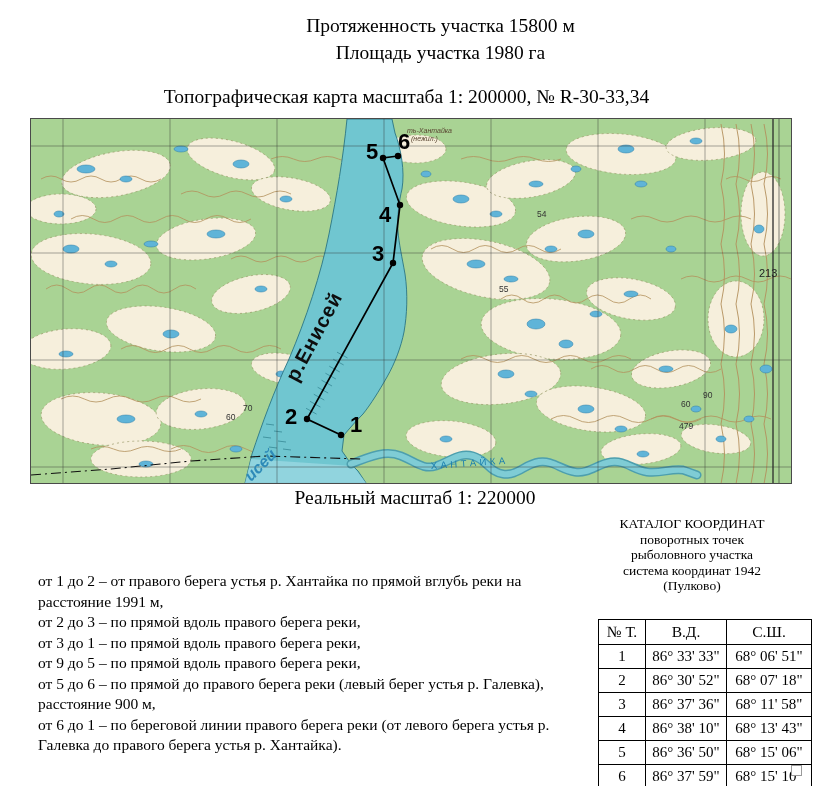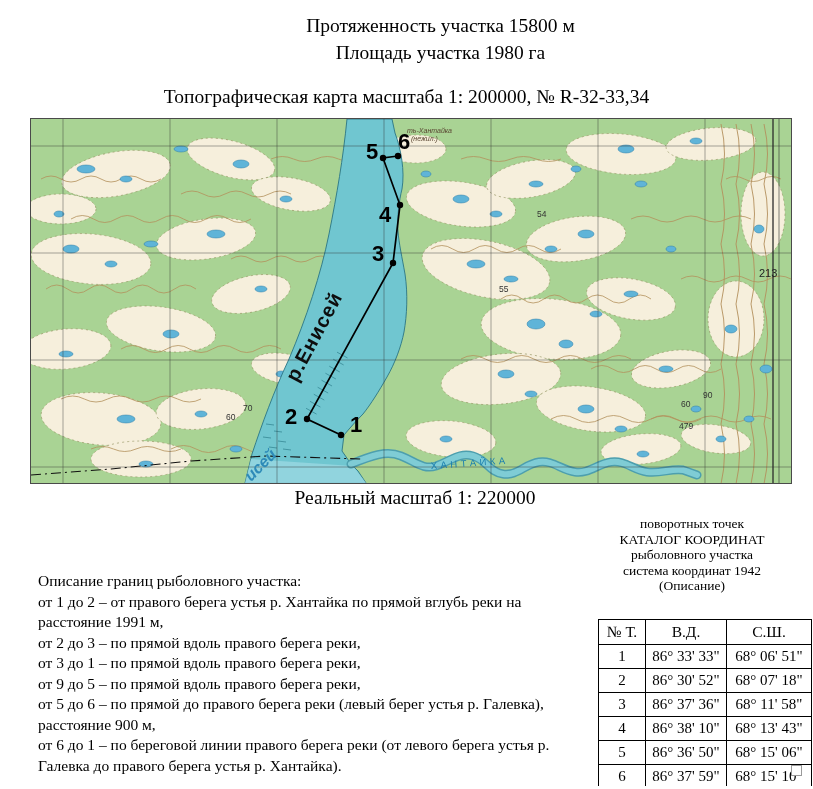--- a/index.html
+++ b/index.html
@@ -44,21 +44,21 @@
 </style>
 </head>
 <body>
 
 <div class="page">
 
   <div class="title-block">
     <div class="title-line">Протяженность участка 15800 м</div>
     <div class="title-line">Площадь участка 1980 га</div>
   </div>
-  <div class="subtitle">Топографическая карта масштаба 1: 200000, № R-32-33,34</div>
+  <div class="subtitle">Топографическая карта масштаба 1: 200000, № R-30-33,34</div>
 
   <div class="map-frame">
     <svg id="map-svg" width="760" height="364" viewBox="0 0 760 364">
 
       <rect x="0" y="0" width="760" height="364" fill="#a9d394"></rect>
       <g id="g-creams">
           <ellipse cx="85" cy="55" rx="55" ry="22" transform="rotate(-10 85 55)" fill="#f6efdc" stroke="#9a9a6a" stroke-width="0.7" stroke-dasharray="2 3"></ellipse>
           <ellipse cx="200" cy="40" rx="45" ry="18" transform="rotate(15 200 40)" fill="#f6efdc" stroke="#9a9a6a" stroke-width="0.7" stroke-dasharray="2 3"></ellipse>
           <ellipse cx="60" cy="140" rx="60" ry="25" transform="rotate(5 60 140)" fill="#f6efdc" stroke="#9a9a6a" stroke-width="0.7" stroke-dasharray="2 3"></ellipse>
           <ellipse cx="175" cy="120" rx="50" ry="20" transform="rotate(-8 175 120)" fill="#f6efdc" stroke="#9a9a6a" stroke-width="0.7" stroke-dasharray="2 3"></ellipse>
@@ -252,25 +252,25 @@
         <text class="pt-num" x="354" y="103">4</text>
         <text class="pt-num" x="341" y="40">5</text>
         <text class="pt-num" x="373" y="30">6</text>
       </g>
     </svg>
   </div>
 
   <div class="scale-caption">Реальный масштаб 1: 220000</div>
 
   <div class="catalog">
+    <div>КАТАЛОГ КООРДИНАТ</div>
     <div>поворотных точек</div>
-    <div>КАТАЛОГ КООРДИНАТ</div>
     <div>рыболовного участка</div>
     <div>система координат 1942</div>
-    <div>(Описание)</div>
+    <div>(Пулково)</div>
   </div>
 
   <table class="coord-table">
     <tbody>
         <tr>
       <th class="col-n">№ Т.</th>
       <th class="col-vd">В.Д.</th>
       <th class="col-sh">С.Ш.</th>
     </tr>
     <tr>
@@ -300,21 +300,20 @@
     </tr>
     <tr>
       <td>6</td>
       <td>86° 37' 59"</td>
       <td>68° 15' 10"</td>
     </tr>
   </tbody>
     </table>
 
   <div class="description">
-    <div class="desc-line">Описание границ рыболовного участка:</div>
     <div class="desc-line">от 1 до 2 – от правого берега устья р. Хантайка по прямой вглубь реки на расстояние 1991 м,</div>
     <div class="desc-line">от 2 до 3 – по прямой вдоль правого берега реки,</div>
     <div class="desc-line">от 3 до 1 – по прямой вдоль правого берега реки,</div>
     <div class="desc-line">от 9 до 5 – по прямой вдоль правого берега реки,</div>
     <div class="desc-line">от 5 до 6 – по прямой до правого берега реки (левый берег устья р. Галевка), расстояние 900 м,</div>
     <div class="desc-line">от 6 до 1 – по береговой линии правого берега реки (от левого берега устья р. Галевка до правого берега устья р. Хантайка).</div>
   </div>
 
   <div class="anchor-square"></div>
 </div>

